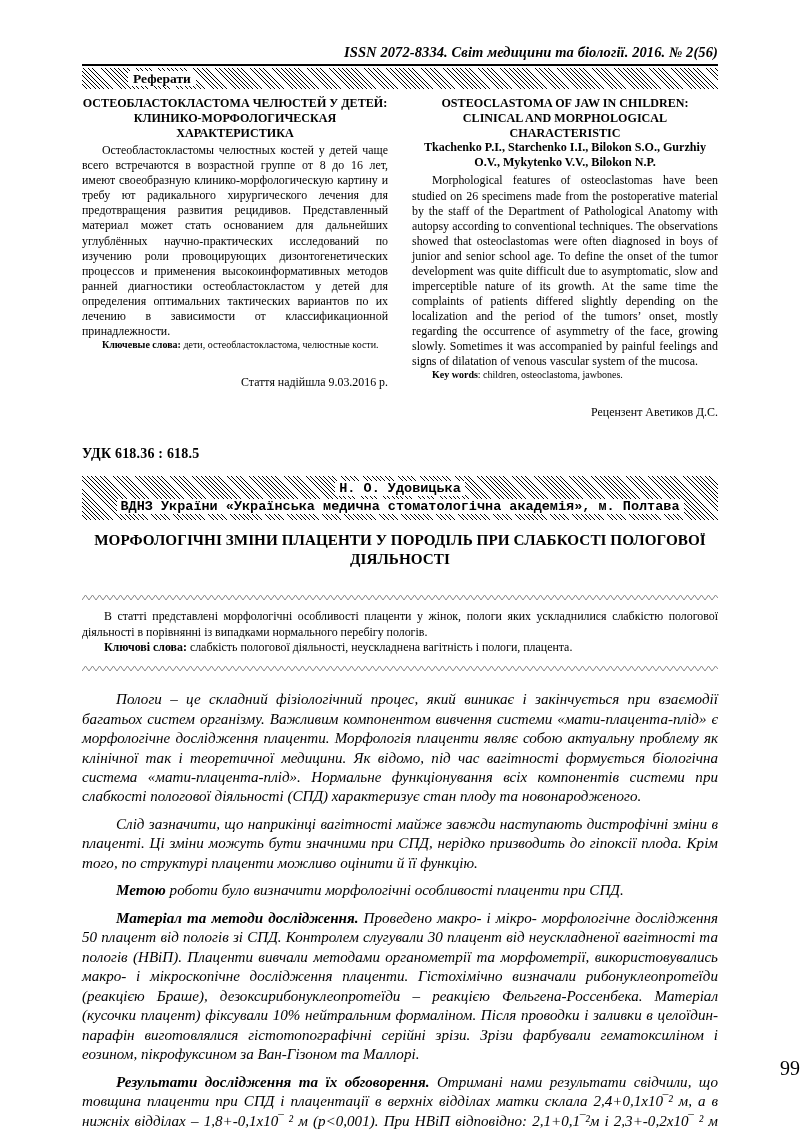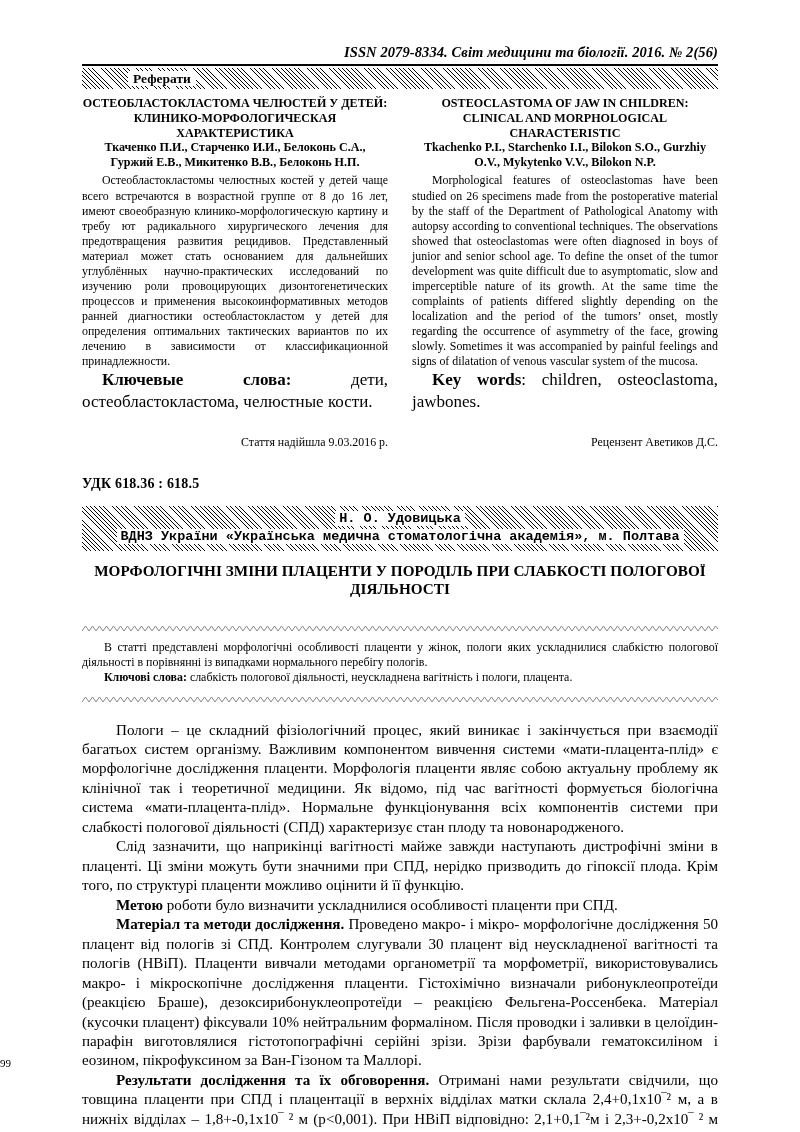--- a/index.html
+++ b/index.html
@@ -104,21 +104,21 @@
     font-size: 11.9px;
     line-height: 1.265;
     margin-top: 3px;
   }
   .abs-body p {
     margin: 0;
     text-indent: 20px;
   }
   .abs-kw {
     text-align: justify;
-    font-size: 17px;
+    font-size: 10px;
     line-height: 1.265;
     text-indent: 20px;
   }
   .abs-kw b { font-weight: bold; }
   .foot-line {
     font-size: 11.9px;
     margin-top: 23px;
   }
   .foot-left  { text-align: right; }
   .foot-right { text-align: right; }
@@ -155,53 +155,53 @@
   .abstract2 b { font-weight: bold; }
 
   
   .body-text {
     font-size: 15.1px;
     line-height: 1.29;
     text-align: justify;
     margin-top: 14px;
   }
   .body-text p {
-    margin: 0 0 0 0;
+    margin: 8px 0 0 0;
     text-indent: 34px;
+    font-style: italic;
   }
   .body-text b { font-weight: bold; }
 
   .page-number {
     position: absolute;
     left: 0;
     right: 0;
     top: 1057px;
-    text-align: left;
-    font-size: 11px;
+    text-align: right;
+    font-size: 20px;
   }
 </style>
 </head>
 <body>
 
 <div class="page">
 
   <div class="content">
 
-    <div class="running-head">ISSN 2079-8334. Світ медицини та біології. 2016. № 2(56)</div>
+    <div class="running-head">ISSN 2072-8334. Світ медицини та біології. 2016. № 2(56)</div>
     <div class="rule-double"></div>
 
     <div class="band band-reports">
       <span class="band-text">Реферати</span>
     </div>
 
     <div class="cols">
 
       <div class="col">
         <div class="abs-title">ОСТЕОБЛАСТОКЛАСТОМА ЧЕЛЮСТЕЙ У ДЕТЕЙ: КЛИНИКО-МОРФОЛОГИЧЕСКАЯ ХАРАКТЕРИСТИКА</div>
-        <div class="abs-authors">Ткаченко П.И., Старченко И.И., Белоконь С.А., Гуржий Е.В., Микитенко В.В., Белоконь Н.П.</div>
         <div class="abs-body">
           <p>Остеобластокластомы челюстных костей у детей чаще всего встречаются в возрастной группе от 8 до 16 лет, имеют своеобразную клинико-морфологическую картину и требу ют радикального хирургического лечения для предотвращения развития рецидивов. Представленный материал может стать основанием для дальнейших углублённых научно-практических исследований по изучению роли провоцирующих дизонтогенетических процессов и применения высокоинформативных методов ранней диагностики остеобластокластом у детей для определения оптимальних тактических вариантов по их лечению в зависимости от классификационной принадлежности.</p>
         </div>
         <div class="abs-kw"><b>Ключевые слова:</b> <span>дети, остеобластокластома, челюстные кости.</span></div>
         <div class="foot-line foot-left">Стаття надійшла 9.03.2016 р.</div>
       </div>
 
       <div class="col">
         <div class="abs-title">OSTEOCLASTOMA OF JAW IN CHILDREN: CLINICAL AND MORPHOLOGICAL CHARACTERISTIC</div>
         <div class="abs-authors">Tkachenko P.I., Starchenko I.I., Bilokon S.O., Gurzhiy O.V., Mykytenko V.V., Bilokon N.P.</div>
@@ -236,21 +236,21 @@
 
     <div>
       <svg width="636" height="7" viewBox="0 0 636 7" preserveAspectRatio="none" aria-hidden="true">
         <path d="M0 6 L3.5 1 L7 6 L10.5 1 L14 6 L17.5 1 L21 6 L24.5 1 L28 6 L31.5 1 L35 6 L38.5 1 L42 6 L45.5 1 L49 6 L52.5 1 L56 6 L59.5 1 L63 6 L66.5 1 L70 6 L73.5 1 L77 6 L80.5 1 L84 6 L87.5 1 L91 6 L94.5 1 L98 6 L101.5 1 L105 6 L108.5 1 L112 6 L115.5 1 L119 6 L122.5 1 L126 6 L129.5 1 L133 6 L136.5 1 L140 6 L143.5 1 L147 6 L150.5 1 L154 6 L157.5 1 L161 6 L164.5 1 L168 6 L171.5 1 L175 6 L178.5 1 L182 6 L185.5 1 L189 6 L192.5 1 L196 6 L199.5 1 L203 6 L206.5 1 L210 6 L213.5 1 L217 6 L220.5 1 L224 6 L227.5 1 L231 6 L234.5 1 L238 6 L241.5 1 L245 6 L248.5 1 L252 6 L255.5 1 L259 6 L262.5 1 L266 6 L269.5 1 L273 6 L276.5 1 L280 6 L283.5 1 L287 6 L290.5 1 L294 6 L297.5 1 L301 6 L304.5 1 L308 6 L311.5 1 L315 6 L318.5 1 L322 6 L325.5 1 L329 6 L332.5 1 L336 6 L339.5 1 L343 6 L346.5 1 L350 6 L353.5 1 L357 6 L360.5 1 L364 6 L367.5 1 L371 6 L374.5 1 L378 6 L381.5 1 L385 6 L388.5 1 L392 6 L395.5 1 L399 6 L402.5 1 L406 6 L409.5 1 L413 6 L416.5 1 L420 6 L423.5 1 L427 6 L430.5 1 L434 6 L437.5 1 L441 6 L444.5 1 L448 6 L451.5 1 L455 6 L458.5 1 L462 6 L465.5 1 L469 6 L472.5 1 L476 6 L479.5 1 L483 6 L486.5 1 L490 6 L493.5 1 L497 6 L500.5 1 L504 6 L507.5 1 L511 6 L514.5 1 L518 6 L521.5 1 L525 6 L528.5 1 L532 6 L535.5 1 L539 6 L542.5 1 L546 6 L549.5 1 L553 6 L556.5 1 L560 6 L563.5 1 L567 6 L570.5 1 L574 6 L577.5 1 L581 6 L584.5 1 L588 6 L591.5 1 L595 6 L598.5 1 L602 6 L605.5 1 L609 6 L612.5 1 L616 6 L619.5 1 L623 6 L626.5 1 L630 6 L633.5 1 L636 4" fill="none" stroke="#888" stroke-width="1"></path>
       </svg>
     </div>
 
     <div class="body-text">
       <p><b></b><span>Пологи – це складний фізіологічний процес, який виникає і закінчується при взаємодії багатьох систем організму. Важливим компонентом вивчення системи «мати-плацента-плід» є морфологічне дослідження плаценти. Морфологія плаценти являє собою актуальну проблему як клінічної так і теоретичної медицини. Як відомо, під час вагітності формується біологічна система «мати-плацента-плід». Нормальне функціонування всіх компонентів системи при слабкості пологової діяльності (СПД) характеризує стан плоду та новонародженого.</span></p>
       <p><b></b><span>Слід зазначити, що наприкінці вагітності майже завжди наступають дистрофічні зміни в плаценті. Ці зміни можуть бути значними при СПД, нерідко призводить до гіпоксії плода. Крім того, по структурі плаценти можливо оцінити й її функцію.</span></p>
-      <p><b>Метою</b><span> роботи було визначити ускладнилися особливості плаценти при СПД.</span></p>
+      <p><b>Метою</b><span> роботи було визначити морфологічні особливості плаценти при СПД.</span></p>
       <p><b>Матеріал та методи дослідження.</b><span> Проведено макро- і мікро- морфологічне дослідження 50 плацент від пологів зі СПД. Контролем слугували 30 плацент від неускладненої вагітності та пологів (НВіП). Плаценти вивчали методами органометрії та морфометрії, використовувались макро- і мікроскопічне дослідження плаценти. Гістохімічно визначали рибонуклеопротеїди (реакцією Браше), дезоксирибонуклеопротеїди – реакцією Фельгена-Россенбека. Матеріал (кусочки плацент) фіксували 10% нейтральним формаліном. Після проводки і заливки в целоїдин-парафін виготовлялися гістотопографічні серійні зрізи. Зрізи фарбували гематоксиліном і еозином, пікрофуксином за Ван-Гізоном та Маллорі.</span></p>
       <p><b>Результати дослідження та їх обговорення.</b><span> Отримані нами результати свідчили, що товщина плаценти при СПД і плацентації в верхніх відділах матки склала 2,4+0,1х10‾² м, а в нижніх відділах – 1,8+-0,1х10‾ ² м (р&lt;0,001). При НВіП відповідно: 2,1+0,1‾²м і 2,3+-0,2х10‾ ² м (р&lt;0,05). При цьому товщина плаценти при СПД в порівнянні з НВіП була менше на 16,6% та 27,7% відповідно при локалізації її в верхніх і нижніх відділах матки (р&lt;0,01 та р&lt;0,05).</span></p>
       <p><b></b></p>
     </div>
 
   </div>
 
   <div class="page-number">99</div>
 
 </div>

